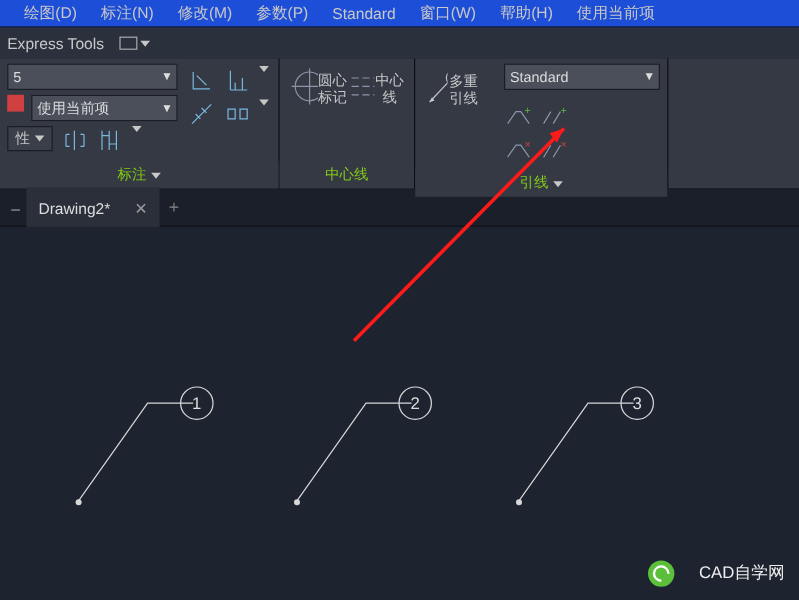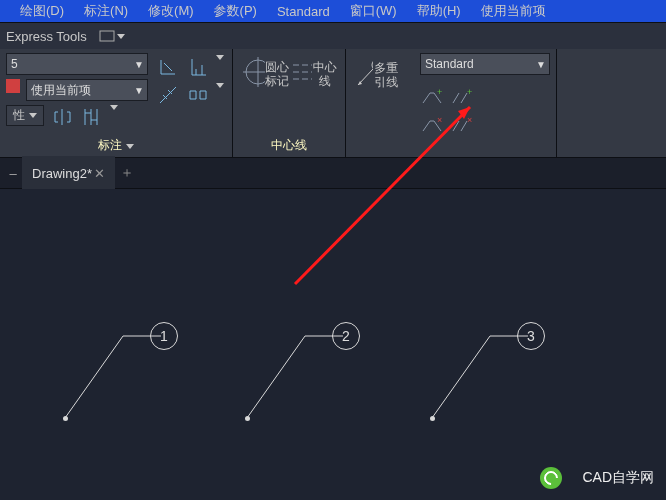--- a/index.html
+++ b/index.html
@@ -2,30 +2,30 @@
 <html><head>
 <meta charset="utf-8">
 <style>
 html,body{margin:0;padding:0;width:666px;height:500px;overflow:hidden;background:#1e2330;font-family:"Microsoft YaHei",Arial,sans-serif;color:#c8c8c8;font-size:13px}
 .menubar{display:flex;align-items:center;height:22px;background:#1d4ed8;border-bottom:1px solid #0d0f14;padding-left:20px}
 .menubar span{margin-right:20px;cursor:pointer}
 .toolsbar{display:flex;align-items:center;height:26px;background:#2b303d;padding-left:6px;gap:12px}
 .ribbon{display:flex;height:108px;background:#343944;border-bottom:1px solid #0d0f14}
 .panel{display:flex;flex-direction:column;border-right:1px solid #0d0f14;height:100%}
 .panel-content{flex:1;display:flex;align-items:flex-start;padding:4px 6px}
-.panel-title{text-align:center;font-size:12px;color:#fef9c3;padding:3px 0;background:#343944}
+.panel-title{text-align:center;font-size:12px;color:#84cc16;padding:3px 0;background:#343944}
 .panel-title .dd{display:inline-block;margin-left:4px}
 .dd-input{background:#4a4f5a;border:1px solid #1a1d24;color:#ddd;height:20px;padding:0 4px;font-size:12px}
 .dd-wrap{position:relative;display:inline-flex;align-items:center}
 .dd-caret{position:absolute;right:4px;pointer-events:none;color:#ddd;font-size:10px}
 .icon-btn{width:24px;height:24px;display:inline-flex;align-items:center;justify-content:center;cursor:pointer}
 .big-btn{display:flex;flex-direction:row;align-items:center;justify-content:center;width:48px;cursor:pointer;padding-top:2px;text-align:center;font-size:12px;line-height:14px}
 .big-btn svg{margin-bottom:4px}
 .tabbar{display:flex;align-items:center;height:30px;background:#1b1f2a;border-bottom:1px solid #0d0f14;padding-left:4px}
-.tab{display:flex;align-items:center;height:24px;background:#2a2f3a;padding:5px 10px;color:#ddd;font-size:13px;gap:2px;position:relative}
+.tab{display:flex;align-items:center;height:24px;background:#2a2f3a;padding:5px 10px;color:#ddd;font-size:13px;gap:20px;position:relative}
 .tab .close{color:#999;cursor:pointer}
 .tab-minus{width:18px;color:#aaa;text-align:center;cursor:pointer}
 .tab-plus{width:24px;text-align:center;color:#888;cursor:pointer;font-size:14px}
 .canvas{position:relative;width:666px;height:314px;background:#1e2330}
 .bubble{position:absolute;width:26px;height:26px;border:1.5px solid #d8d8d8;border-radius:50%;display:flex;align-items:center;justify-content:center;color:#ddd;font-size:14px;background:transparent}
 .dot{position:absolute;width:5px;height:5px;border-radius:50%;background:#d8d8d8}
 .arrow-line{position:absolute}
 .watermark{position:absolute;right:12px;bottom:14px;display:flex;align-items:center;gap:20px;color:#eee;font-size:14px}
 .wm-circle{width:22px;height:22px;border-radius:50%;background:#5bbf3a;display:flex;align-items:center;justify-content:center}
 .wm-circle:before{content:"";width:10px;height:10px;border:2px solid #fff;border-radius:50%;border-right-color:transparent;transform:rotate(45deg)}
@@ -184,20 +184,21 @@
             </span>
           <span class="icon-btn">
               <svg width="22" height="20">
                 <path d="M2 16l6-10M10 16l6-10" stroke="#8a96a8" fill="none"></path>
                 <text x="16" y="8" font-size="9" fill="#d04040">×</text>
               </svg>
             </span>
         </div>
       </div>
     </div>
+    <div class="panel-title"><span>引线</span><span class="dd triangle"></span></div>
   </div>
 </div>
 
 <div class="tabbar">
   <div class="tab-minus">–</div>
   <div class="tab">
     <span>Drawing2*</span>
     <span class="close">✕</span>
   </div>
   <div class="tab-plus">＋</div>

